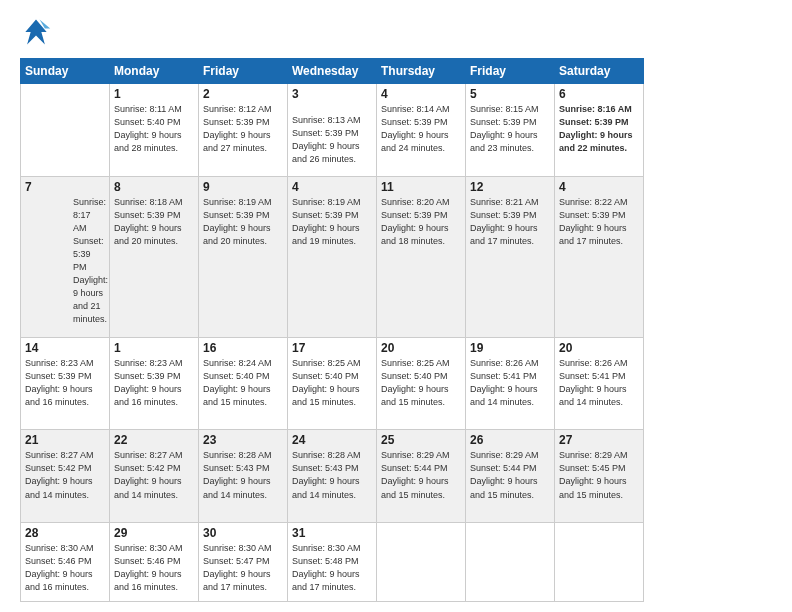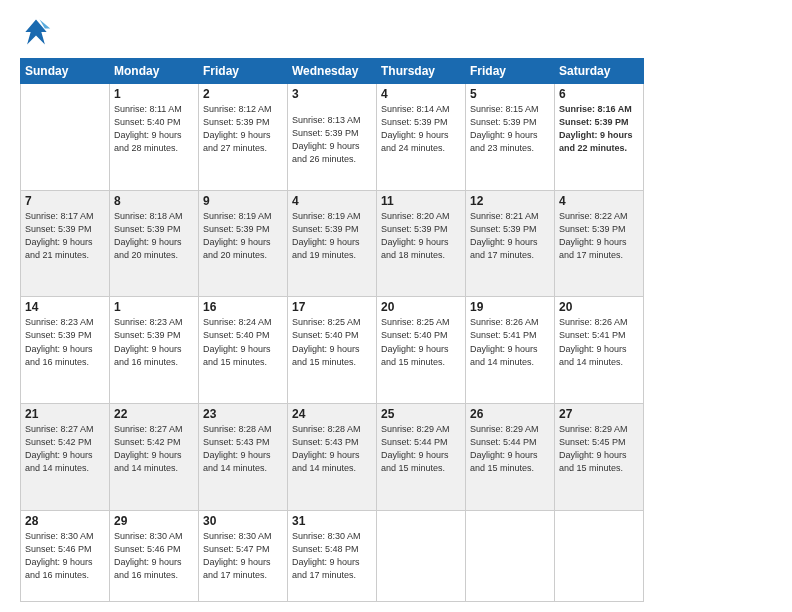--- a/index.html
+++ b/index.html
@@ -175,21 +175,21 @@
           <td>
             <span class="day-num">6</span>
             <div class="day-info" style="white-space: pre-line; font-weight: bold;">Sunrise: 8:16 AM
 Sunset: 5:39 PM
 Daylight: 9 hours and 22 minutes.</div>
           </td>
         </tr>
         <tr class="row-shade">
           <td>
             <span class="day-num">7</span>
-            <div class="day-info" style="white-space: pre-line;">Sunrise: 8:17 AM
+            <div class="day-info" style="white-space: pre-line; margin-left: 48px;">Sunrise: 8:17 AM
 Sunset: 5:39 PM
 Daylight: 9 hours and 21 minutes.</div>
           </td>
           <td>
             <span class="day-num">8</span>
             <div class="day-info" style="white-space: pre-line;">Sunrise: 8:18 AM
 Sunset: 5:39 PM
 Daylight: 9 hours and 20 minutes.</div>
           </td>
           <td>

